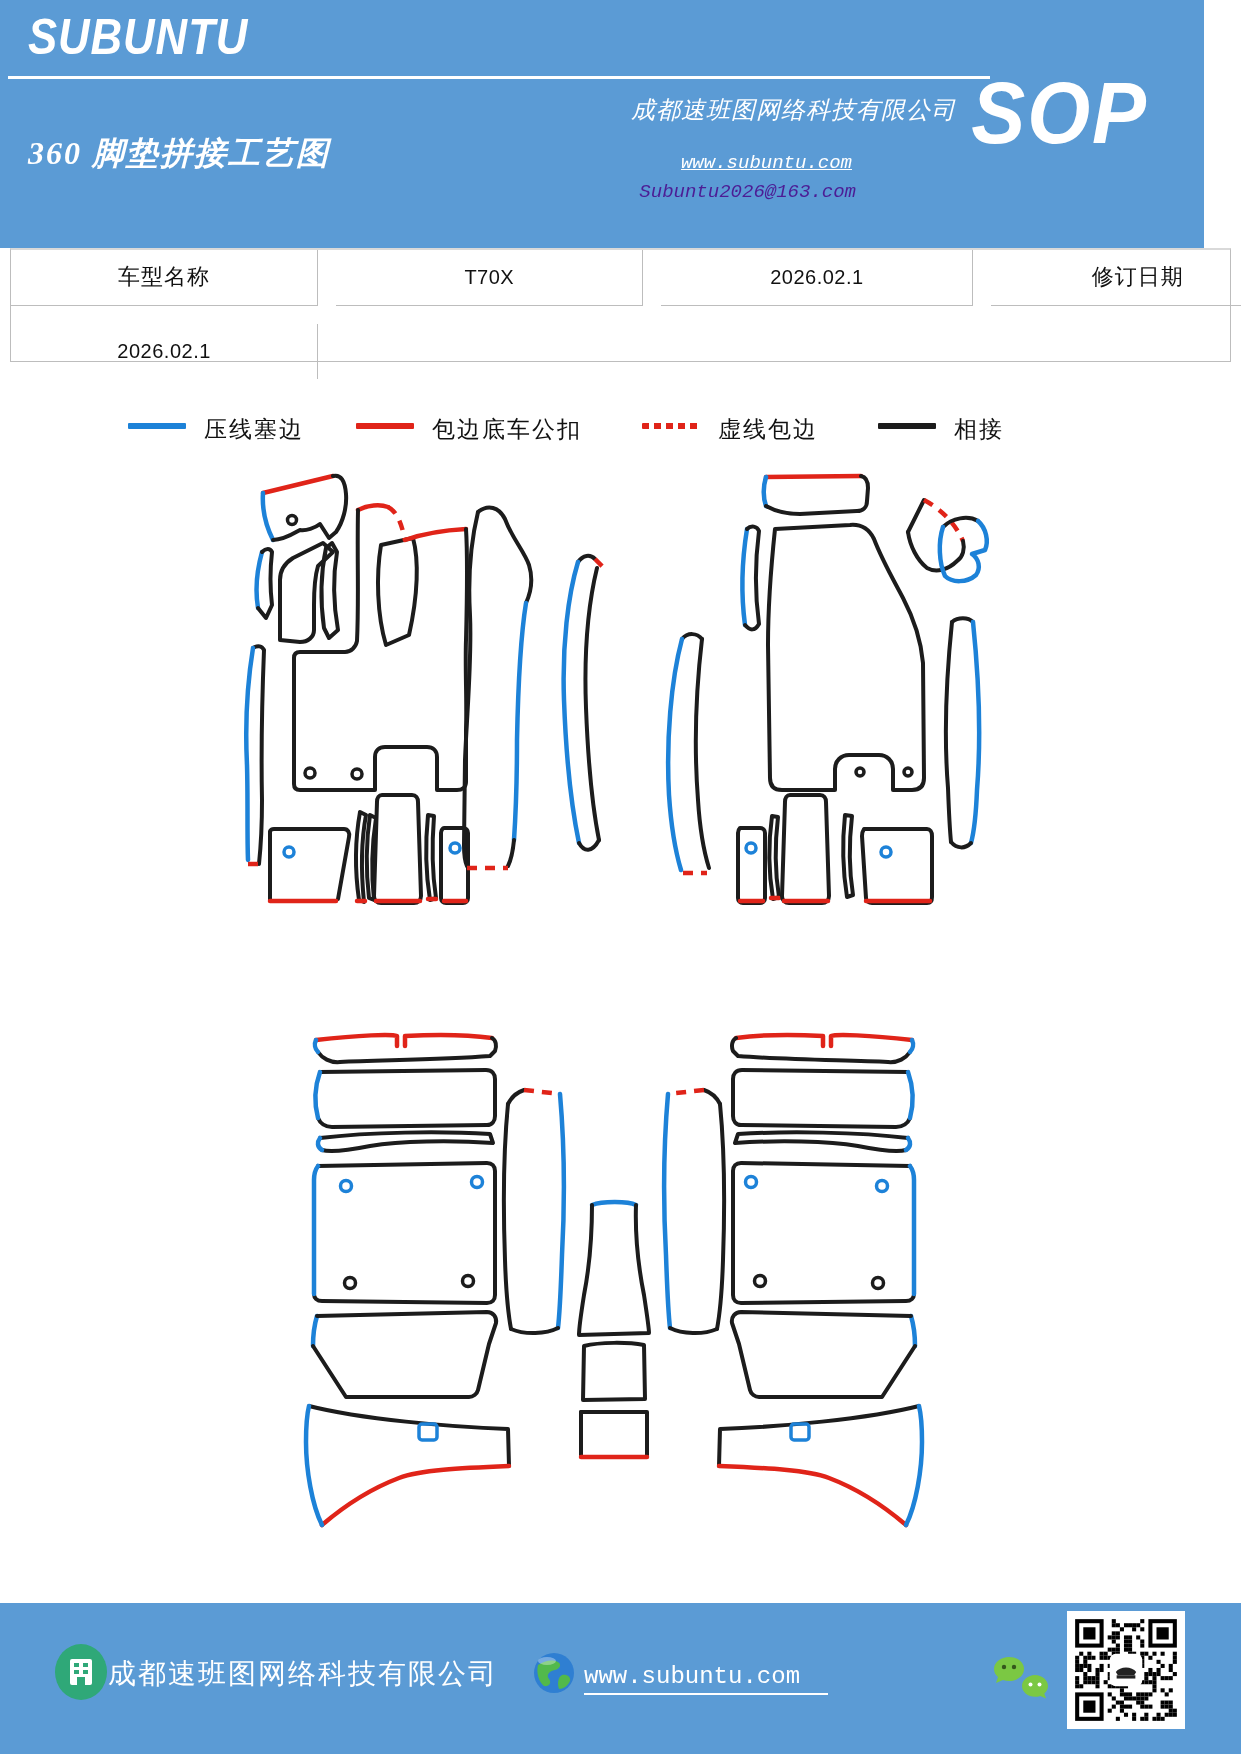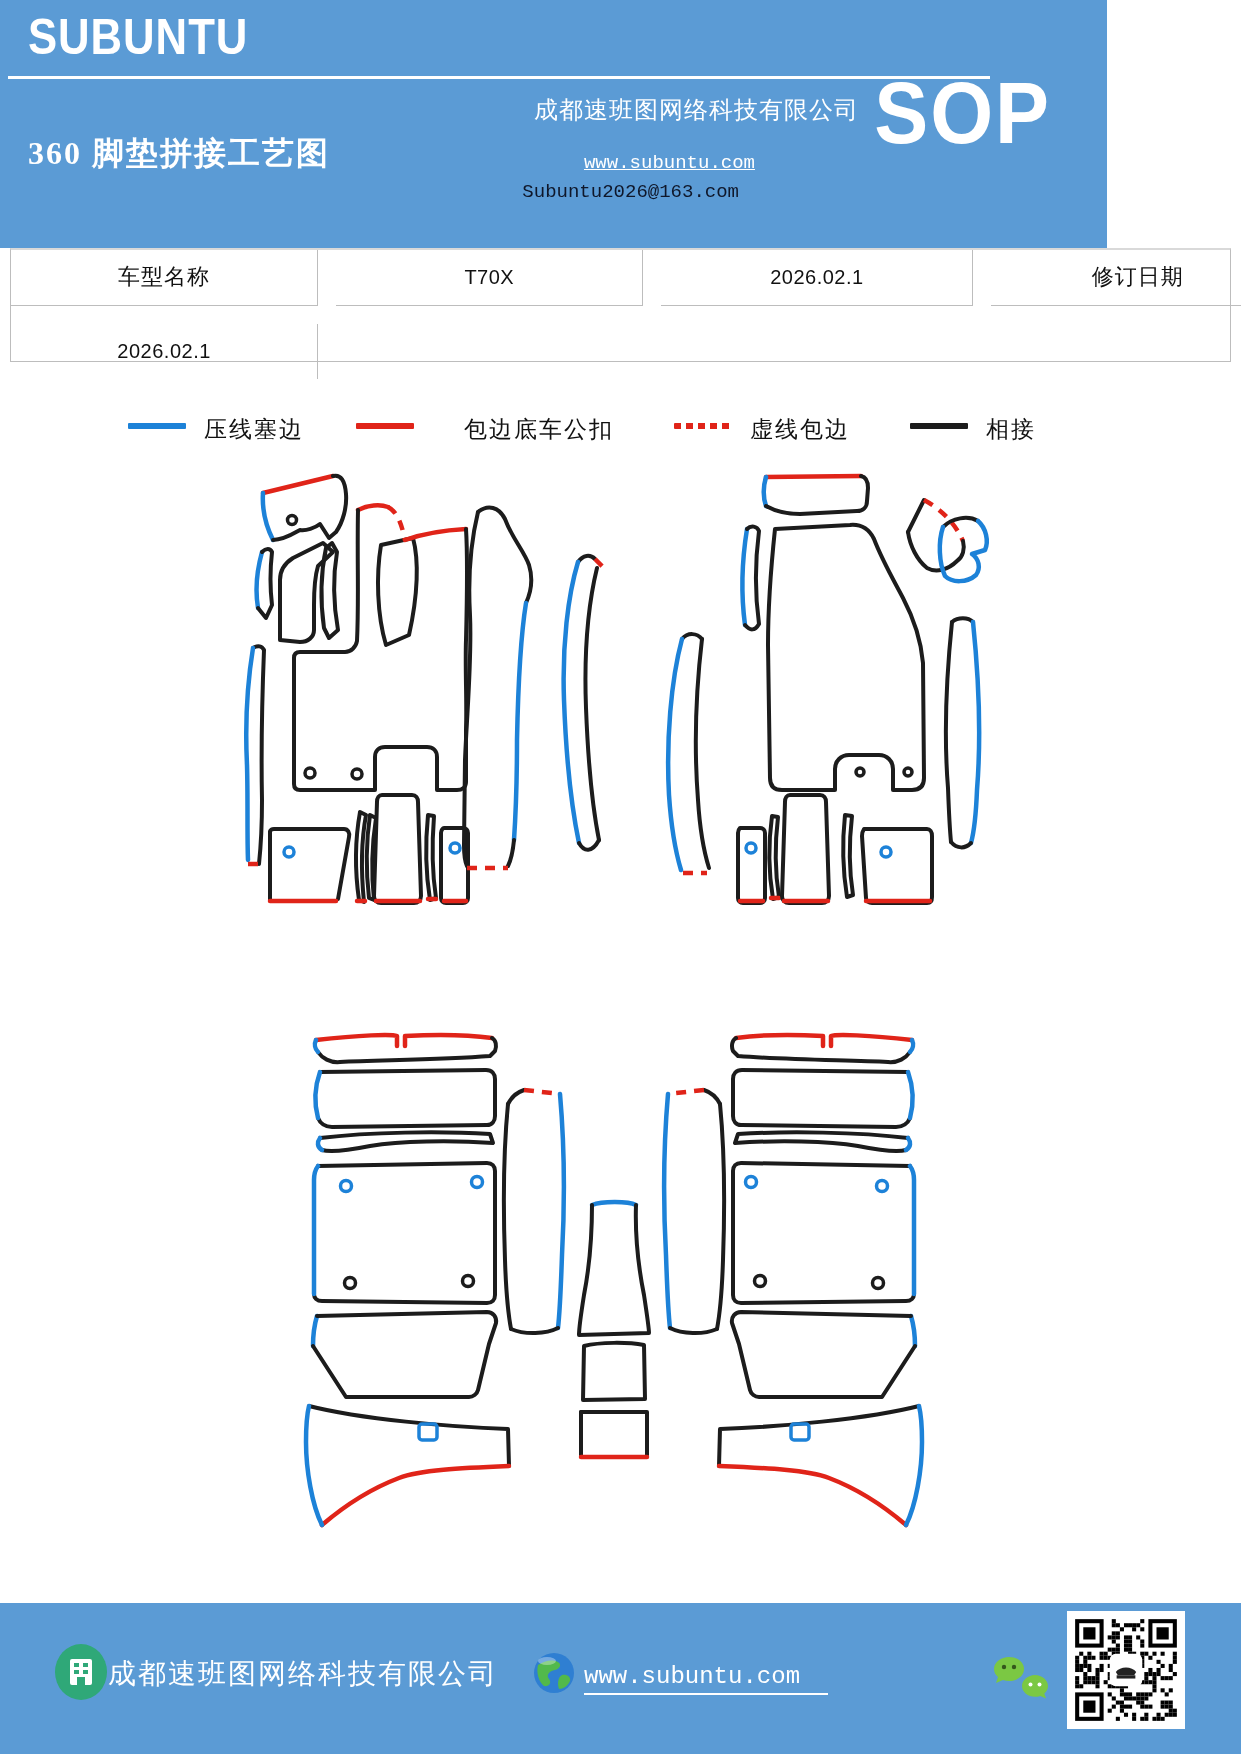--- a/index.html
+++ b/index.html
@@ -4,52 +4,52 @@
 <style>
   :root{
     --hdr-blue:#5b9bd5; --line-blue:#1d82d8; --line-red:#e02419; --line-black:#1c1c1c;
     --tbl-border:#bdbdbd;
   }
   *{margin:0;padding:0;box-sizing:border-box;}
   html,body{background:#888;}
   .page{position:relative;width:1241px;height:1754px;background:#ffffff;overflow:hidden;
         font-family:"Liberation Sans","DejaVu Sans",sans-serif;}
   
-  .hdr{position:absolute;left:0;top:0;width:1107px;height:248px;background:var(--hdr-blue);}
+  .hdr{position:absolute;left:0;top:0;width:1204px;height:248px;background:var(--hdr-blue);font-style:italic;}
   .logo{position:absolute;left:28px;top:8px;color:#fff;font-size:46px;font-weight:bold;
         letter-spacing:1px;transform:scale(0.95,1.08);transform-origin:left top;
         font-family:"Liberation Sans",sans-serif;}
   .hdr-rule{position:absolute;left:8px;top:76px;width:982px;height:3px;background:#fff;}
   .page-title{position:absolute;left:28px;top:132px;color:#fff;font-size:32px;font-weight:bold;
         font-family:"Liberation Serif","DejaVu Serif",serif;letter-spacing:2px;}
   .hdr-co{position:absolute;right:248px;top:94px;color:#fff;font-size:24px;
         font-family:"Liberation Serif","DejaVu Serif",serif;letter-spacing:1px;}
   .hdr-web{position:absolute;right:352px;top:152px;color:#fff;font-size:19px;
         font-family:"Liberation Mono","DejaVu Sans Mono",monospace;text-decoration:underline;cursor:pointer;}
-  .hdr-mail{position:absolute;right:368px;top:181px;color:#0f172a;font-size:19px;
+  .hdr-mail{position:absolute;right:348px;top:181px;color:#4c1d95;font-size:19px;
         font-family:"Liberation Mono","DejaVu Sans Mono",monospace;}
   .sop{position:absolute;right:56px;top:62px;color:#fff;font-size:88px;font-weight:bold;
         letter-spacing:2px;transform:scale(0.92,1);transform-origin:right top;}
   
   .tbl{position:absolute;left:10px;top:248px;width:1221px;height:114px;
        border:1px solid var(--tbl-border);border-top:2px solid #d9d9d9;background:#fff;
        display:grid;grid-template-columns:25.2% 25.2% 25.6% 24%;grid-template-rows:50% 50%;gap:18px;}
   .tbl .cell{border-right:1px solid var(--tbl-border);border-bottom:1px solid var(--tbl-border);
        display:flex;align-items:center;justify-content:center;}
   .tbl .cell:nth-child(4n){border-right:none;}
   .tbl .cell:nth-child(n+5){border-bottom:none;}
   .cell .lab{font-family:"Liberation Serif","DejaVu Serif",serif;font-size:22px;color:#111;letter-spacing:1px;}
   .cell .val{font-family:"Liberation Sans","DejaVu Sans",sans-serif;font-size:20px;color:#111;letter-spacing:0.5px;}
   
   .legend{position:absolute;left:128px;top:408px;width:990px;height:36px;display:flex;align-items:center;}
   .lg-item{display:flex;align-items:center;}
   .lg-swatch{width:58px;height:6px;border-radius:1px;margin-right:18px;}
   .lg-label{font-family:Liberation Sans, sans-serif;font-size:23px;color:#111;letter-spacing:2px;margin-top:6px;}
   .lg-item:nth-child(1){margin-right:52px;}
-  .lg-item:nth-child(2){margin-right:60px;gap:32px;}
+  .lg-item:nth-child(2){margin-right:60px;}
   .lg-item:nth-child(3){margin-right:60px;}
   
   svg.diagram{position:absolute;left:0;}
   .ln{fill:none;stroke:var(--line-black);stroke-width:4;stroke-linecap:round;stroke-linejoin:round;}
   .lb{fill:none;stroke:var(--line-blue);stroke-width:4.5;stroke-linecap:round;stroke-linejoin:round;}
   .lr{fill:none;stroke:var(--line-red);stroke-width:4.5;stroke-linecap:round;stroke-linejoin:round;}
   .lrd{fill:none;stroke:var(--line-red);stroke-width:4.5;stroke-linecap:butt;stroke-dasharray:10 8;}
   .hole{fill:none;stroke:var(--line-black);stroke-width:3.5;}
   .holeb{fill:none;stroke:var(--line-blue);stroke-width:3.5;}
   

